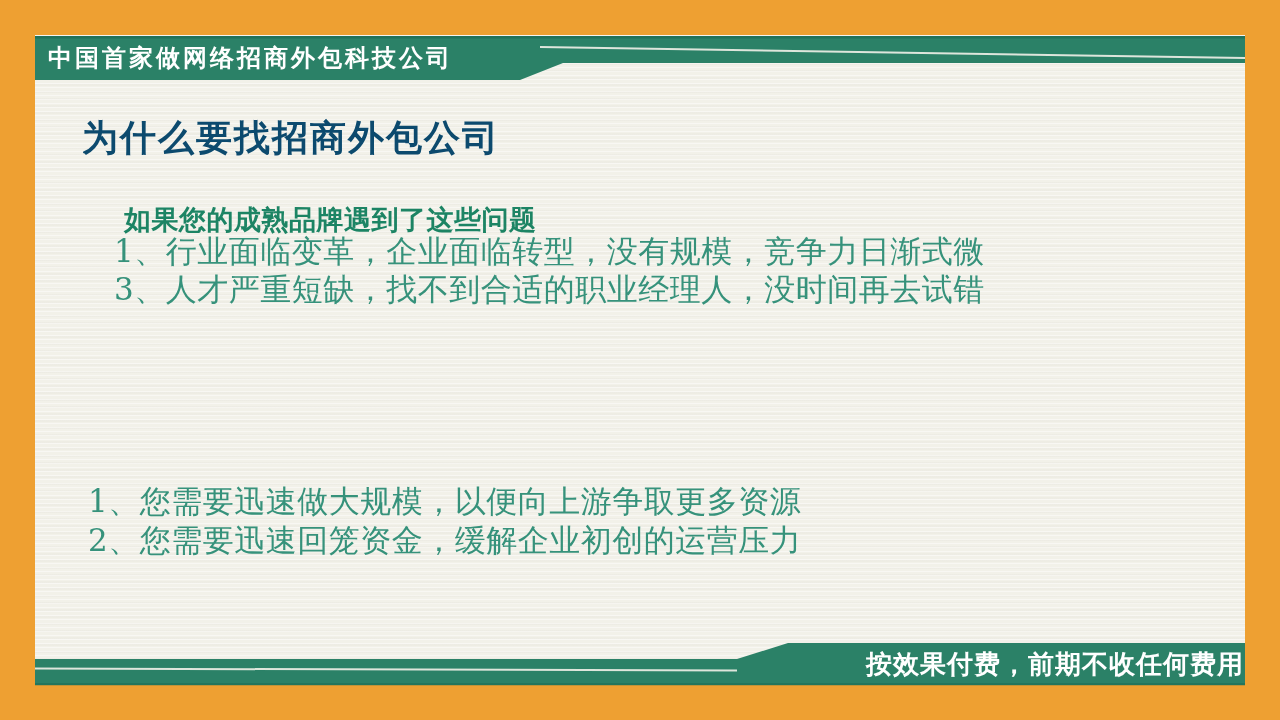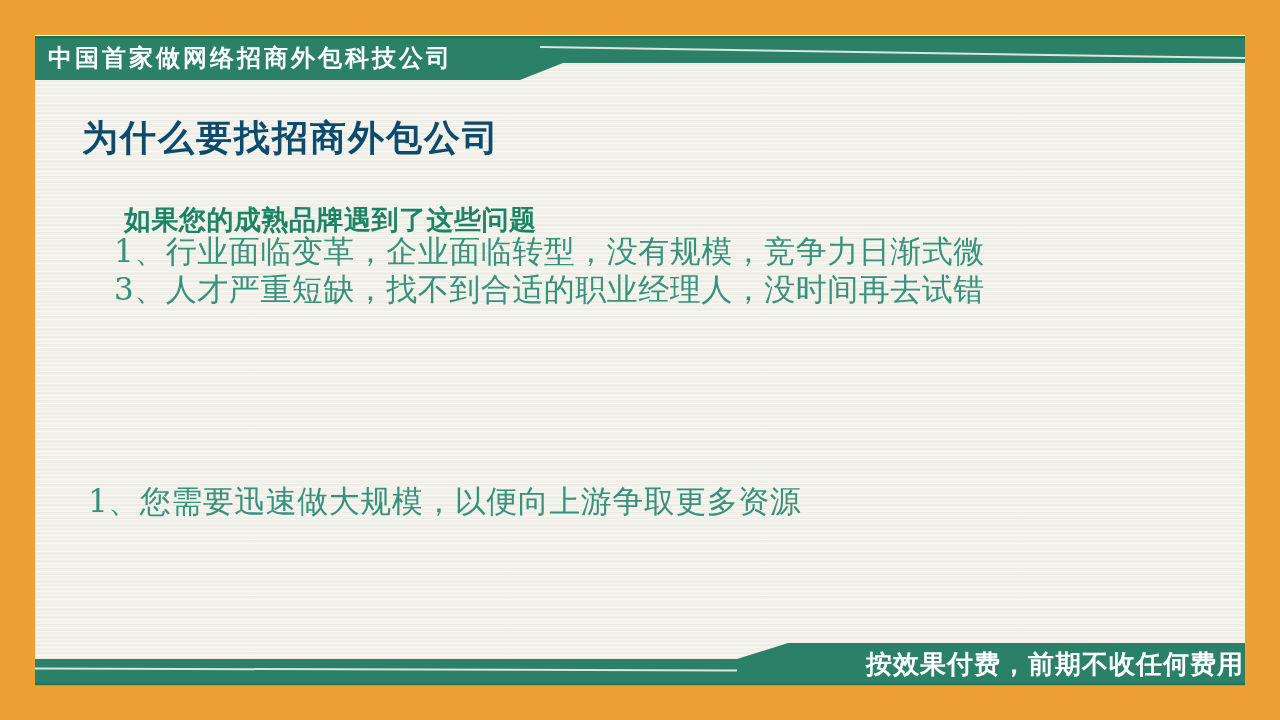--- a/index.html
+++ b/index.html
@@ -80,16 +80,17 @@
   <div class="section-heading heading-1">如果您的成熟品牌遇到了这些问题</div>
 
   <div class="item-list list-1">
     <div class="list-item">1、行业面临变革，企业面临转型，没有规模，竞争力日渐式微</div>
     <div class="list-item">3、人才严重短缺，找不到合适的职业经理人，没时间再去试错</div>
   </div>
 
 
   <div class="item-list list-2">
     <div class="list-item">1、您需要迅速做大规模，以便向上游争取更多资源</div>
+    <div class="list-item">2、您需要迅速回笼资金，缓解企业初创的运营压力</div>
   </div>
 
   <div class="ribbon-text footer-ribbon-text">按效果付费，前期不收任何费用</div>
 </div>
 
 </body></html>

